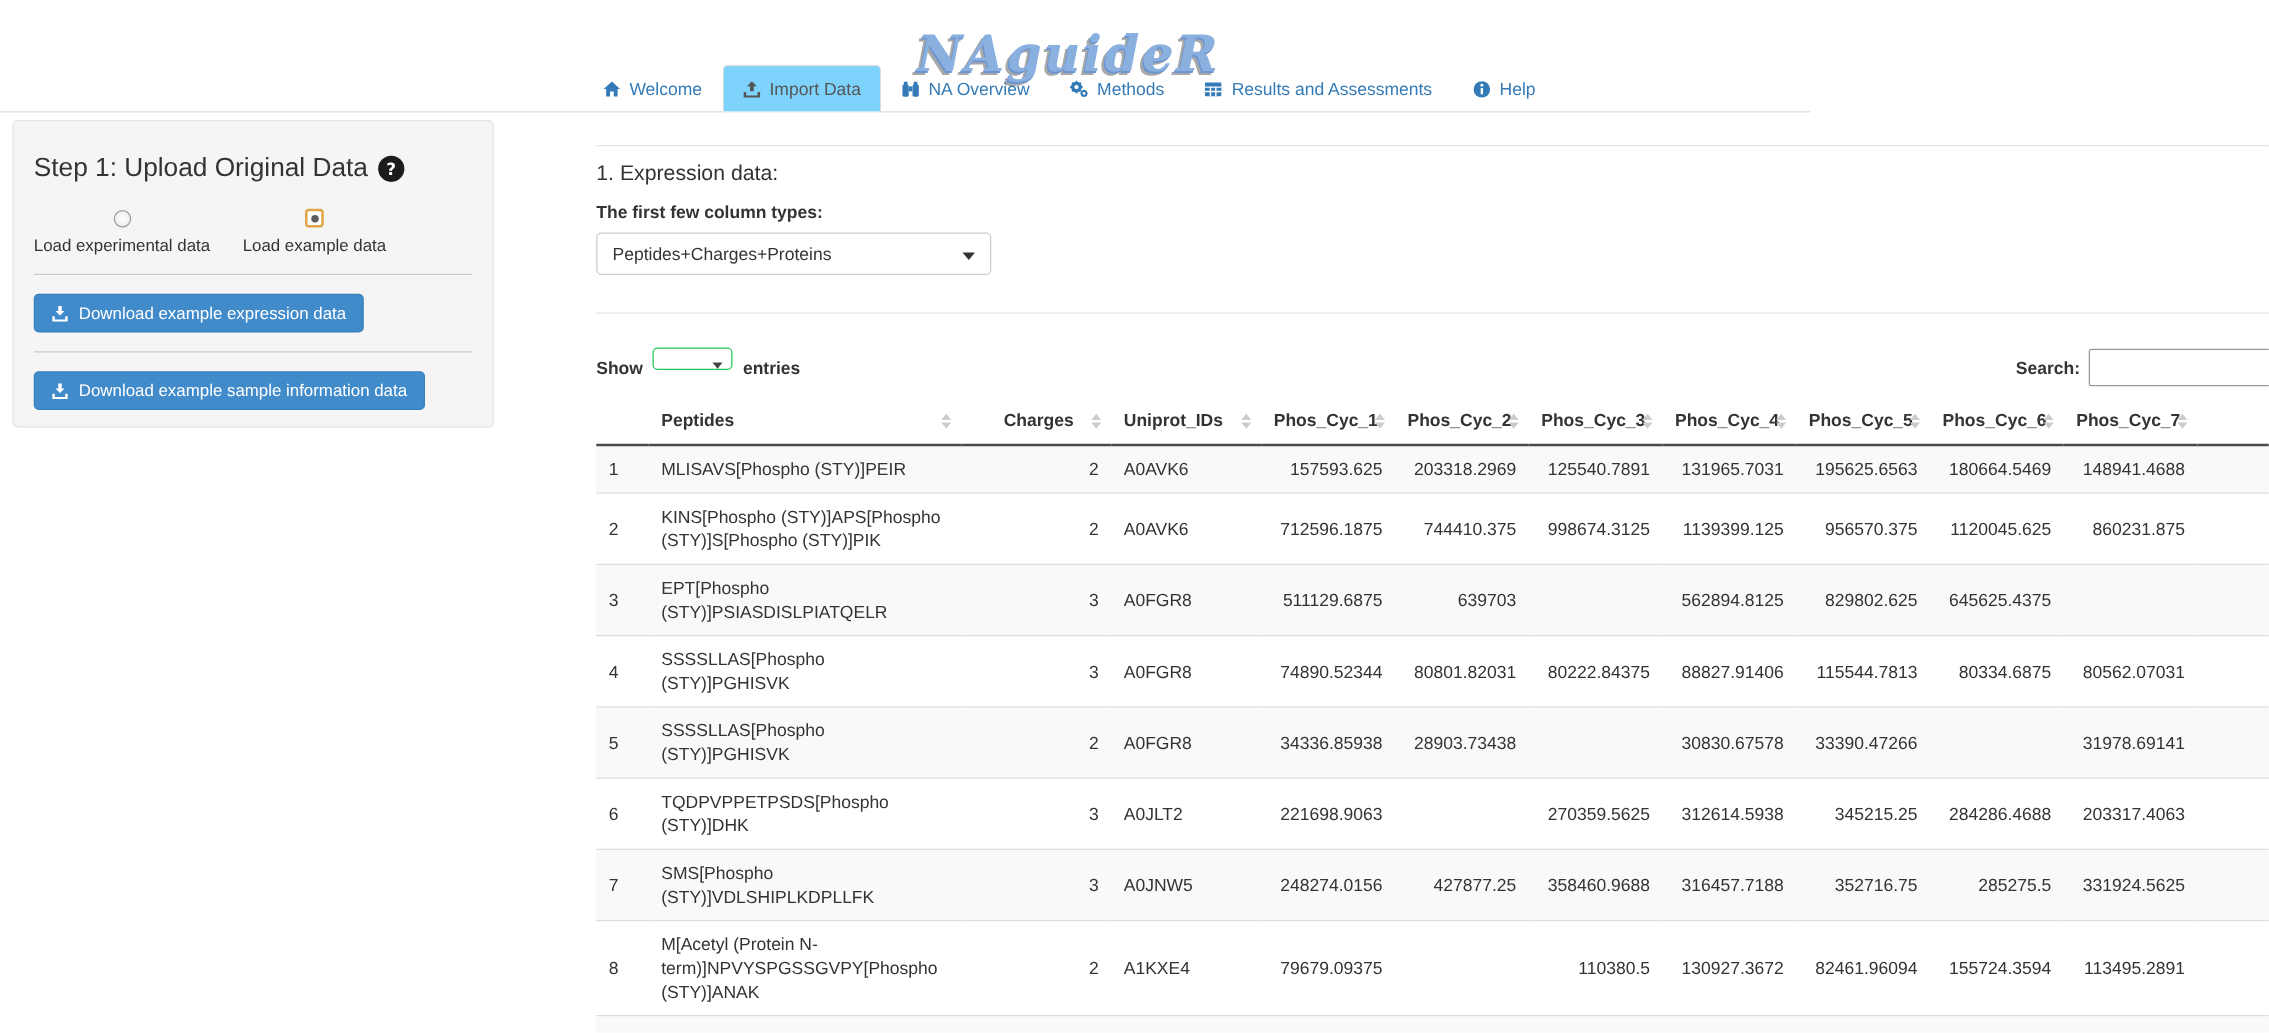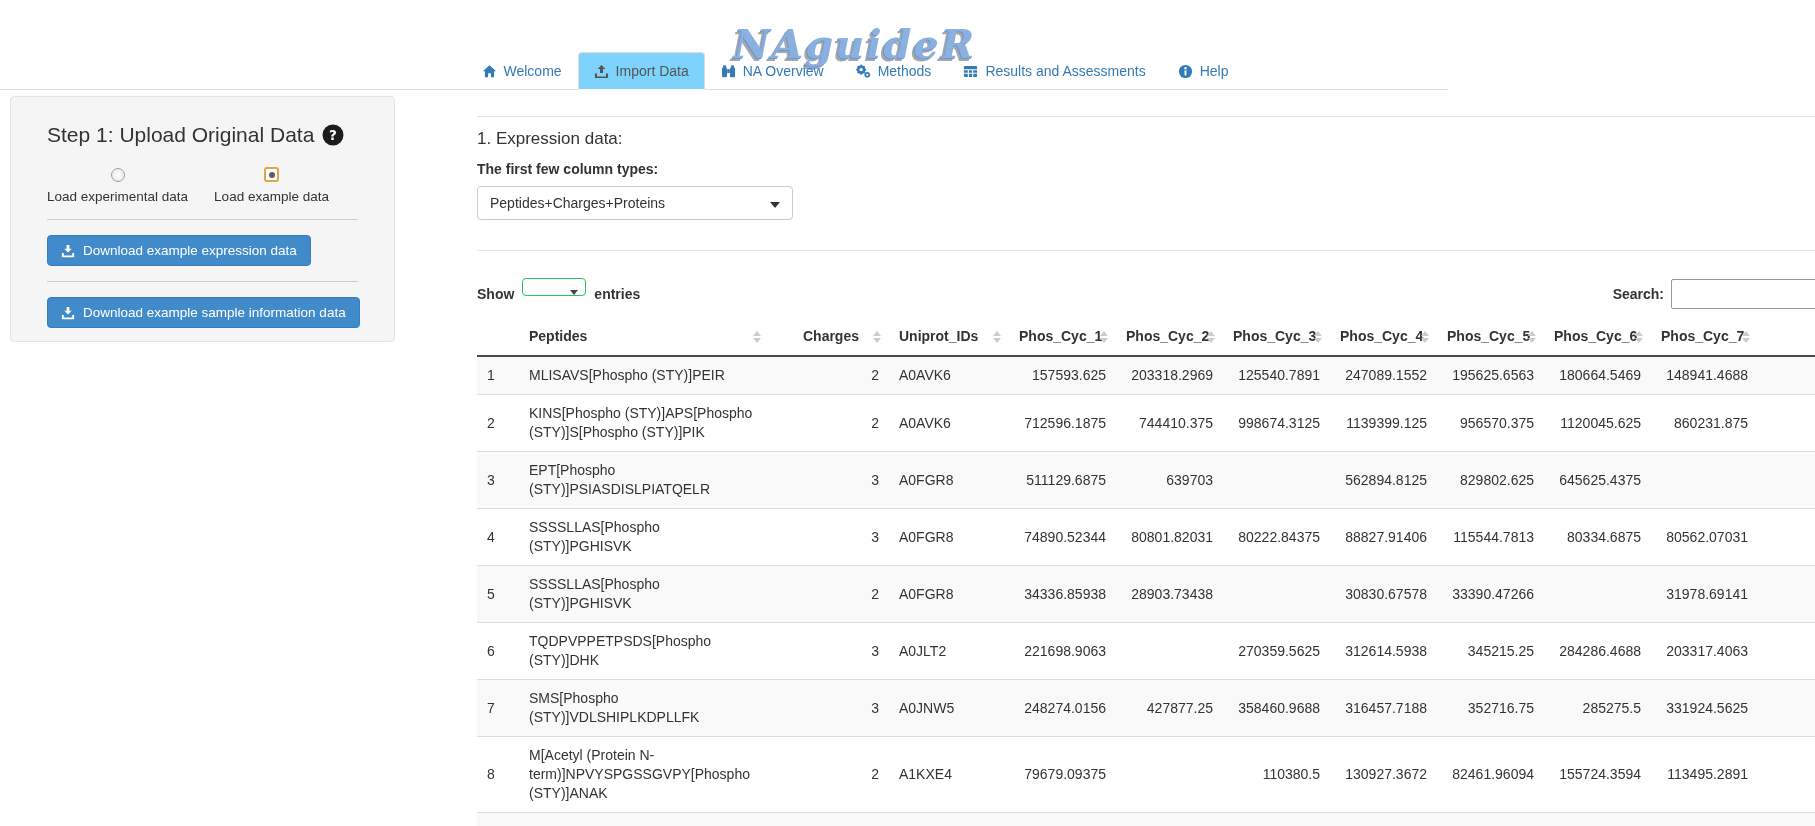--- a/index.html
+++ b/index.html
@@ -16,21 +16,21 @@
   .nav-row { width:1448px; border-bottom:1px solid #ddd; }
   .nav-tabs { width:1710px; display:flex; justify-content:center; align-items:flex-end; }
   .tab { display:flex; align-items:center; gap:7px; padding:10px 15px; font-size:14px;
     color:#337ab7; cursor:pointer; white-space:nowrap; border:1px solid transparent;
     border-radius:4px 4px 0 0; margin-bottom:-1px; }
   .tab.active { color:#555; background:#7dd3fc; border-color:#ddd #ddd #fff #ddd; }
   .tab svg { width:15px; height:15px; fill:currentColor; flex:0 0 auto; }
 
   
   .sidebar { position:absolute; left:10px; top:96px; width:385px; height:246px;
-    background:#f5f5f5; border:1px solid #e3e3e3; border-radius:4px; padding:20px 36px; }
+    background:#f5f5f5; border:1px solid #e3e3e3; border-radius:4px; padding:20px 16px; }
   .sb-title { font-size:21px; color:#333; margin:6px 0 20px; display:flex; align-items:center; gap:8px; }
   .q-icon { width:22px; height:22px; flex:0 0 auto; }
   .radio-row { display:flex; align-items:center; gap:26px; font-size:13.5px; margin-bottom:4px; }
   .radio-opt { display:flex; align-items:center; gap:7px; cursor:pointer;flex-direction:column; }
   .radio-off { width:14px; height:14px; border-radius:50%; border:1px solid #9e9e9e;
     background:radial-gradient(#fdfdfd,#e8e8e8); }
   .radio-on { width:15px; height:15px; border-radius:3px; border:2px solid #dfa546;
     background:#fff; display:flex; align-items:center; justify-content:center; }
   .radio-on i { width:6px; height:6px; border-radius:50%; background:#5d5d5d; }
   .sidebar hr { border:none; border-top:1px solid #ccc; margin:15px 0; }
@@ -272,21 +272,21 @@
       </thead>
     <tbody id="dt-body">
         <tr>
           <td class="al">1</td>
           <td class="al pep-cell">MLISAVS[Phospho (STY)]PEIR</td>
           <td class="ar">2</td>
           <td class="al">A0AVK6</td>
           <td class="ar">157593.625</td>
           <td class="ar">203318.2969</td>
           <td class="ar">125540.7891</td>
-          <td class="ar">247089.1552</td>
+          <td class="ar">131965.7031</td>
           <td class="ar">195625.6563</td>
           <td class="ar">180664.5469</td>
           <td class="ar">148941.4688</td>
           <td class="filler">&nbsp;</td>
         </tr>
         <tr>
           <td class="al">2</td>
           <td class="al pep-cell">KINS[Phospho (STY)]APS[Phospho (STY)]S[Phospho (STY)]PIK</td>
           <td class="ar">2</td>
           <td class="al">A0AVK6</td>

